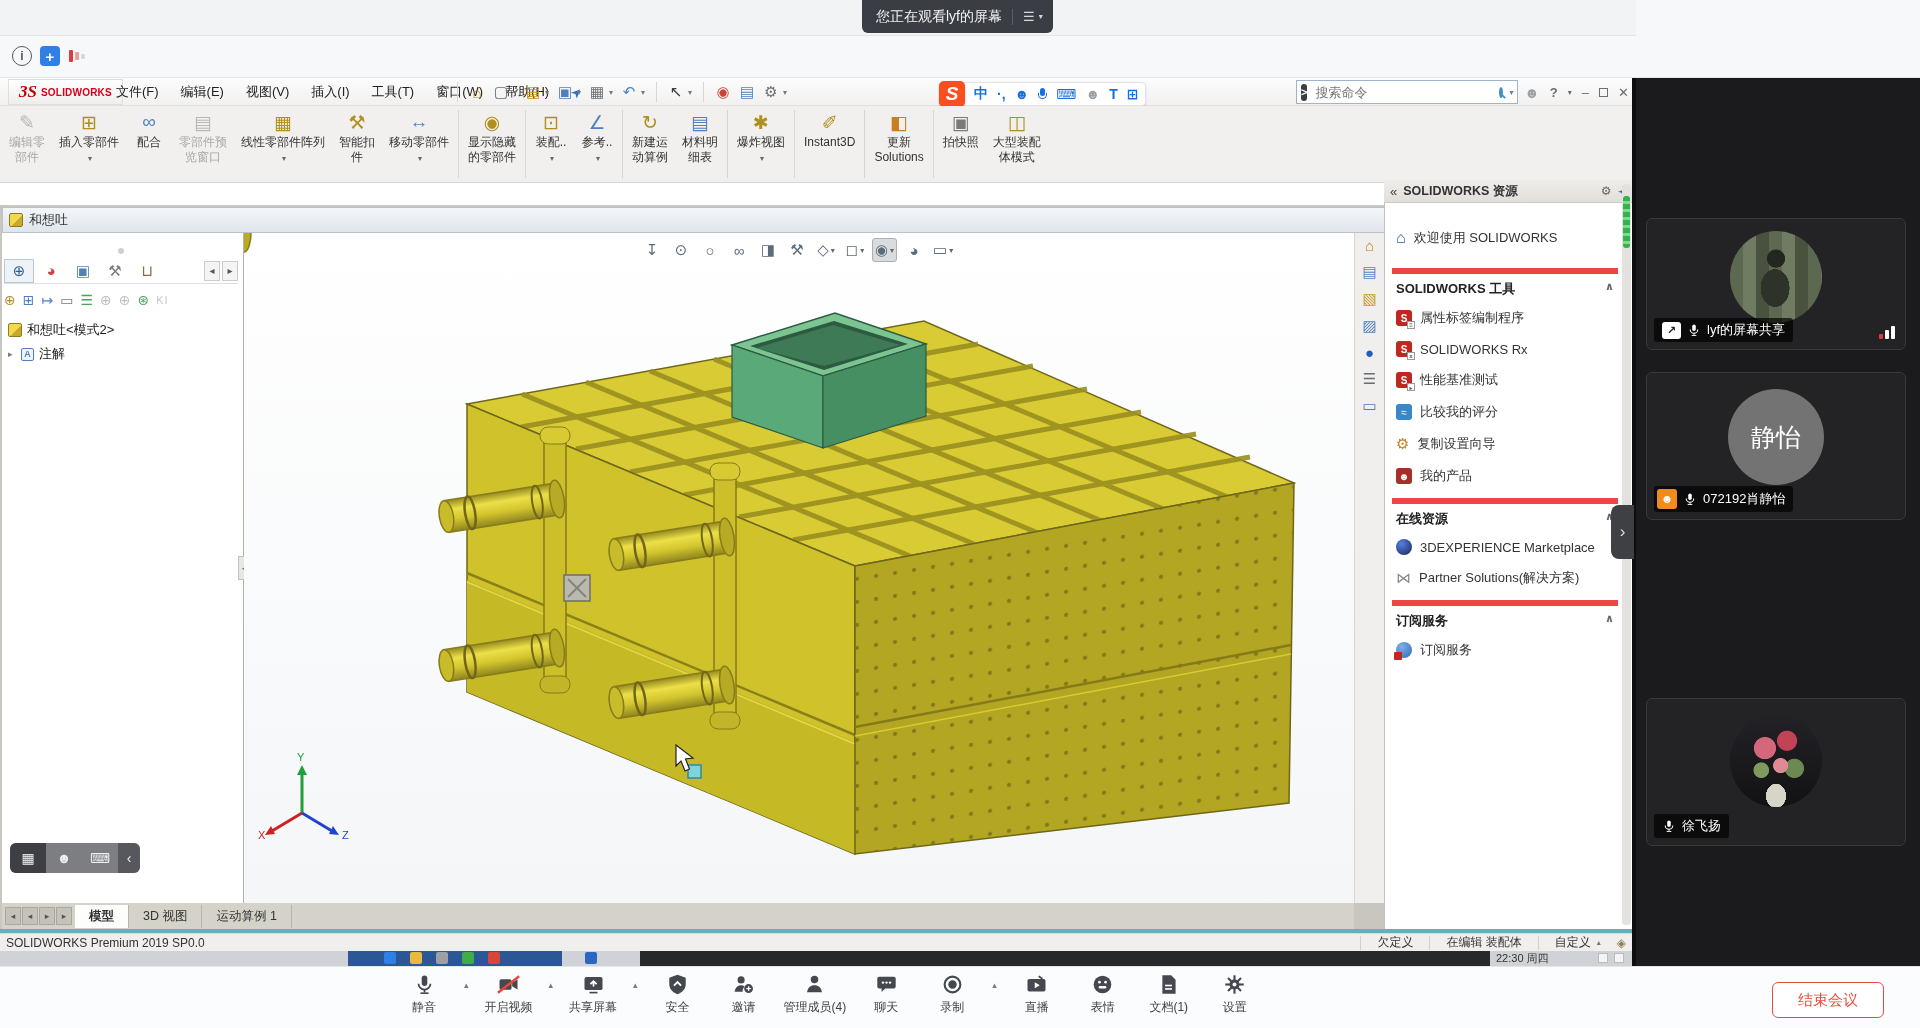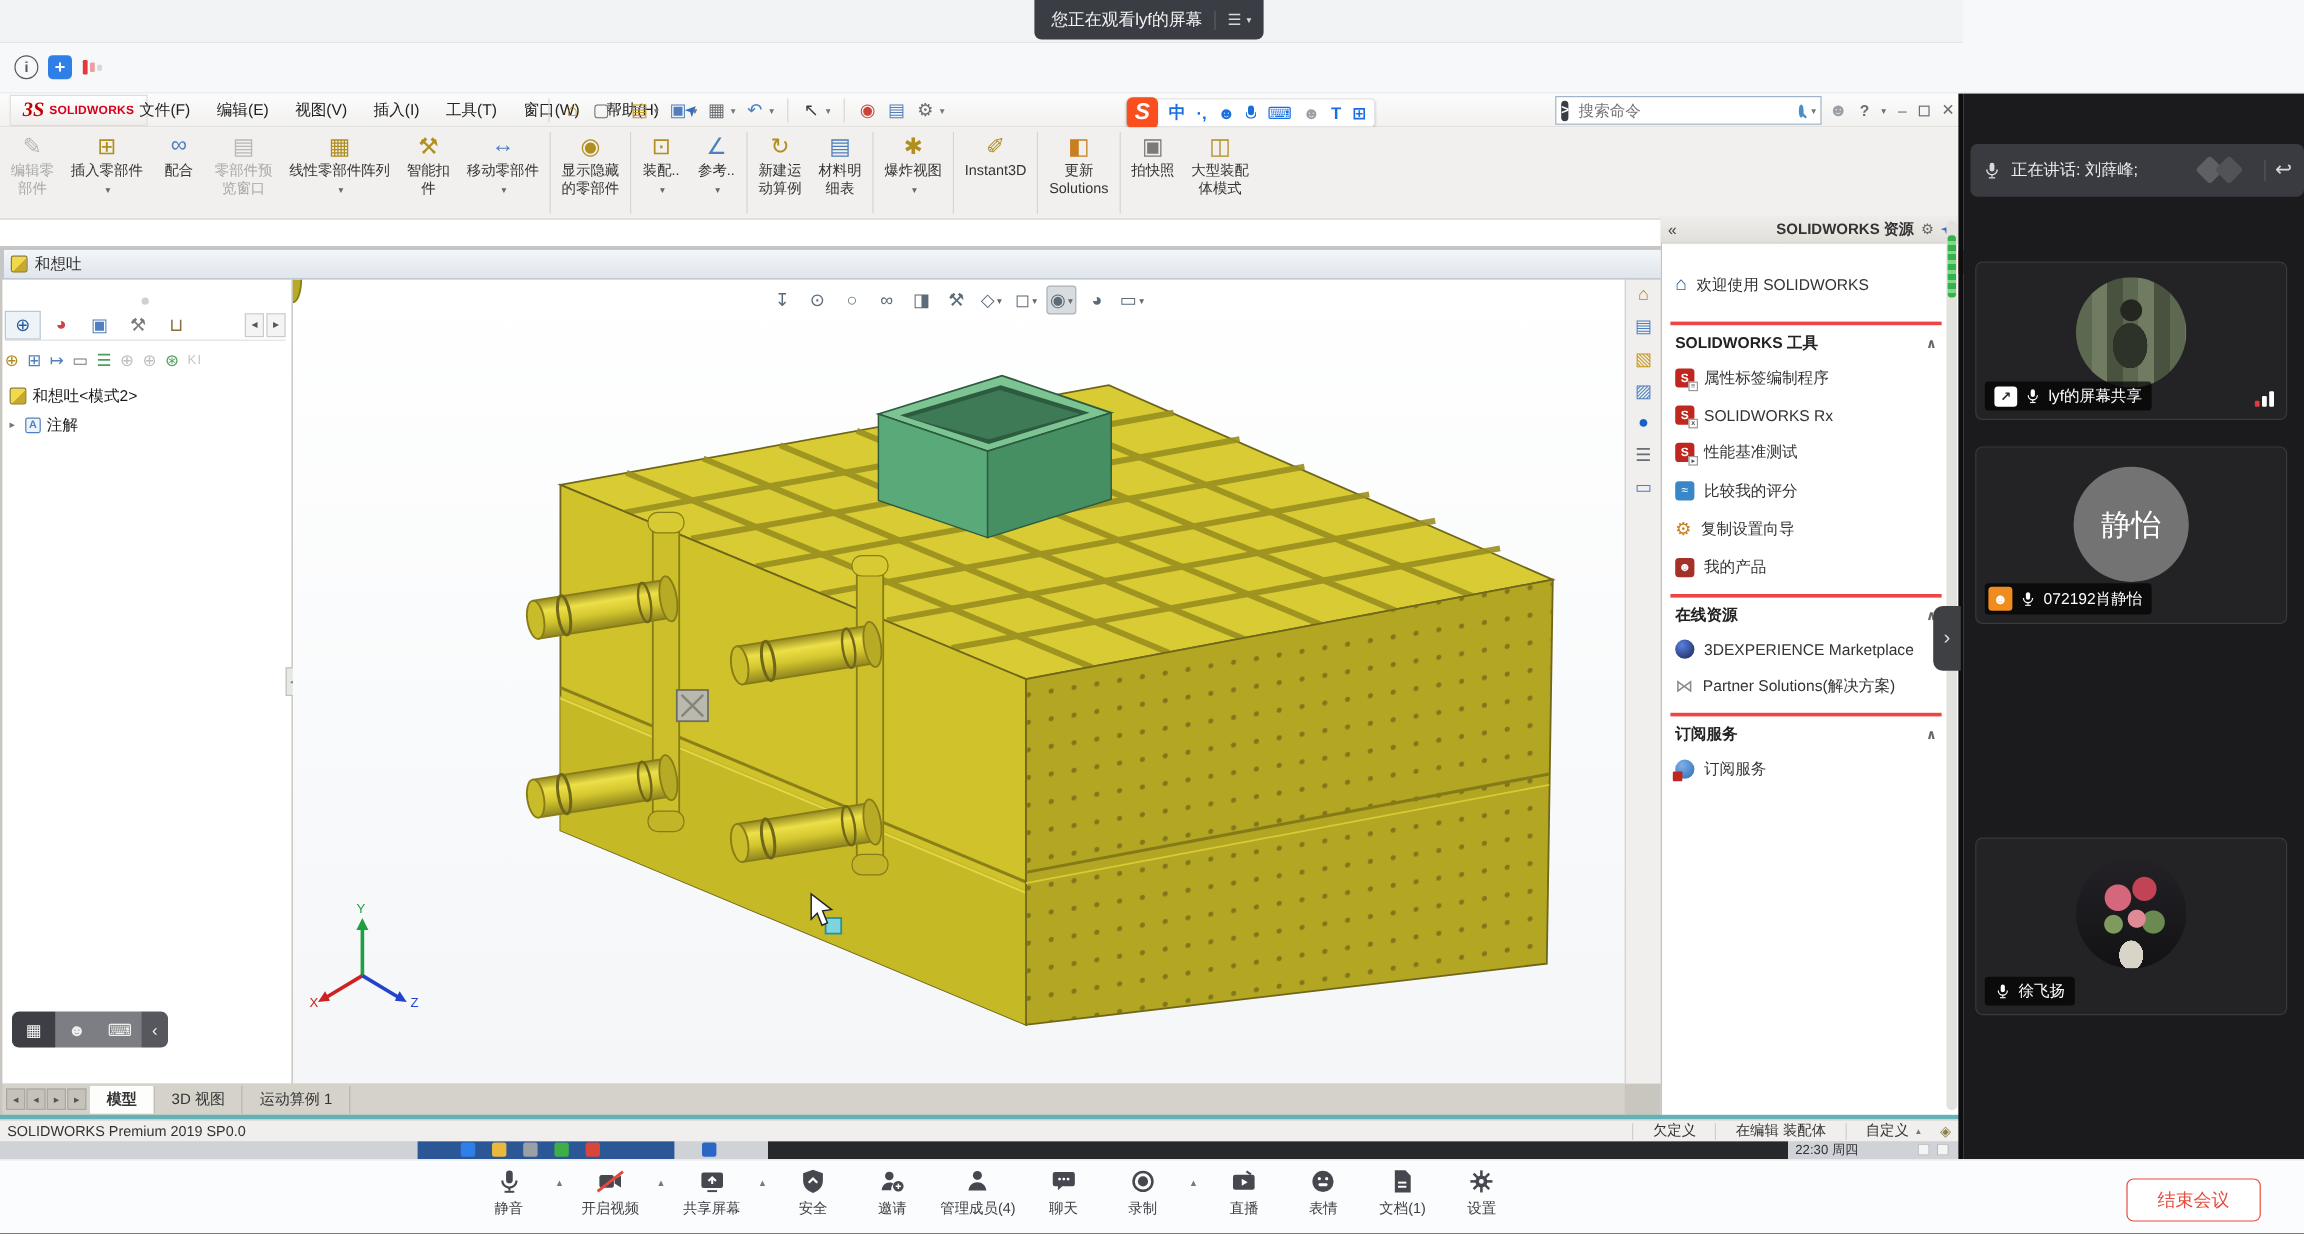--- a/index.html
+++ b/index.html
@@ -112,23 +112,23 @@
   .hud{left:640px;top:237px;height:26px;gap:5px;background:transparent;}
   .hudbtn{min-width:24px;height:24px;font-size:15px;color:#5a6b7a;cursor:pointer;display:inline-flex;align-items:center;justify-content:center;border-radius:3px;padding:0 2px;}
   .hudbtn.pressed{background:#d9dcde;border:1px solid #aab0b6;}
   .splitL{left:238px;top:556px;width:12px;height:24px;background:#e7e7e3;border:1px solid #c4c2ba;font-size:9px;color:#777;}
 
   
   .tpstrip{left:1354px;top:233px;width:30px;height:670px;background:#f0efed;border-left:1px solid #d8d5d0;display:flex;flex-direction:column;align-items:center;padding-top:4px;gap:9px;}
   .tpico{font-size:15px;cursor:pointer;}
   .taskpane{left:1384px;top:180px;width:248px;height:753px;background:#fff;border-left:1px solid #c5c2bc;}
   .tphead{left:1384px;top:180px;width:248px;height:23px;background:linear-gradient(#efedea,#e2dfda);border-bottom:1px solid #ccc9c2;display:flex;align-items:center;padding:0 6px;gap:6px;}
-  .tphead .ttl{flex:1;text-align:right;font-size:12.5px;font-weight:bold;color:#333;}
+  .tphead .ttl{flex:1;text-align:left;font-size:12.5px;font-weight:bold;color:#333;}
   .tprow{display:flex;align-items:center;gap:8px;padding:7px 4px;font-size:13px;color:#333;cursor:pointer;}
-  .tpsec{display:flex;align-items:center;padding:6px 4px 4px;border-top:3px solid #ef4444;margin-top:6px;font-size:13px;font-weight:bold;color:#222;}
+  .tpsec{display:flex;align-items:flex-start;padding:6px 4px 4px;border-top:6px solid #ef4444;margin-top:6px;font-size:13px;font-weight:bold;color:#222;}
   .tpsec .h{flex:1;}
   .tpsec .cl{font-size:11px;color:#666;cursor:pointer;}
   .tpbody{left:1392px;top:206px;width:226px;}
   .redcube{width:16px;height:16px;background:#c0271f;border-radius:3px;color:#fff;font-size:10px;font-weight:bold;display:inline-flex;align-items:center;justify-content:center;position:relative;}
   .redcube i{position:absolute;right:-3px;bottom:-3px;width:8px;height:8px;background:#fff;border:1px solid #999;font-size:6px;font-style:normal;color:#555;display:flex;align-items:center;justify-content:center;}
   .bluebadge{width:16px;height:16px;background:#3a87c8;border-radius:3px;color:#fff;font-size:10px;display:inline-flex;align-items:center;justify-content:center;}
   .navy{width:16px;height:16px;border-radius:50%;background:radial-gradient(circle at 35% 30%,#5a7fe0,#16244f);}
   .globe{width:16px;height:16px;border-radius:50%;background:radial-gradient(circle at 35% 30%,#7fb0e8,#2a6bb0);position:relative;}
   .globe i{position:absolute;left:-2px;bottom:-2px;width:8px;height:8px;background:#c0271f;border-radius:1px;}
   .gearor{color:#c87f1f;font-size:15px;}
@@ -692,35 +692,20 @@
     <span class="tbclock">22:30 周四</span>
     <span class="tbsq" style="left:1598px;"></span>
     <span class="tbsq" style="left:1614px;"></span>
   </div>
 
   
   <div class="abs sidetop"></div>
   <div class="abs sidebar"></div>
   <div class="abs sidediv"></div>
 
-  <div class="abs banner">
-    <svg width="16" height="16" viewBox="0 0 24 24">
-        <rect x="9" y="2.5" width="6" height="11" rx="3" fill="#d8d8d8"></rect>
-        <path d="M5.5 11a6.5 6.5 0 0 0 13 0" fill="none" stroke="#d8d8d8" stroke-width="1.8"></path>
-        <rect x="11.2" y="17.3" width="1.6" height="3.2" fill="#d8d8d8"></rect>
-        <rect x="8" y="20.5" width="8" height="1.6" fill="#d8d8d8"></rect>
-      </svg>
-    <span class="txt">正在讲话: 刘薛峰;</span>
-    <span class="fadelogo">
-        <i></i>
-        <i></i>
-      </span>
-    <span class="bdiv"></span>
-    <span class="reply">↩</span>
-  </div>
 
   
   <div class="tile" style="top:218px;height:132px;">
     <span class="avatar av-photo1" style="top:12px;width:92px;height:92px;"></span>
     <span class="namebar">
       <span class="sharebox">↗</span>
       <svg width="14" height="14" viewBox="0 0 24 24">
           <rect x="9" y="2.5" width="6" height="11" rx="3" fill="#fff"></rect>
           <path d="M5.5 11a6.5 6.5 0 0 0 13 0" fill="none" stroke="#fff" stroke-width="1.8"></path>
           <rect x="11.2" y="17.3" width="1.6" height="3.2" fill="#fff"></rect>

